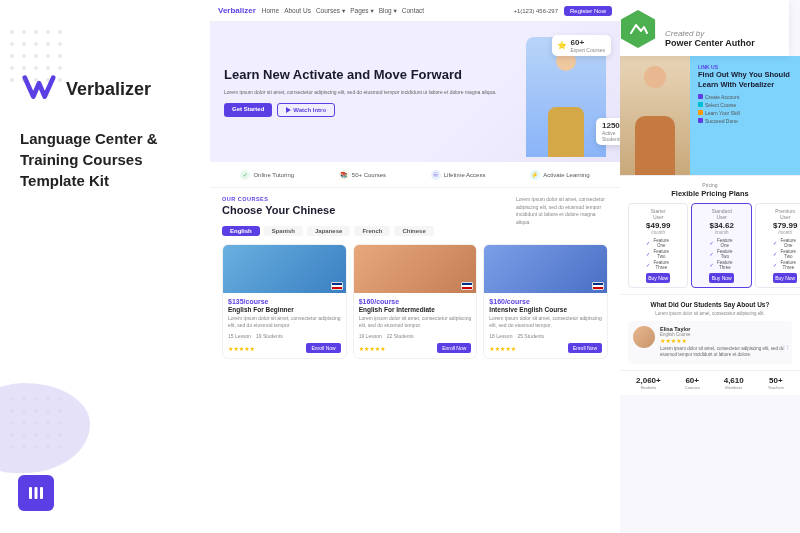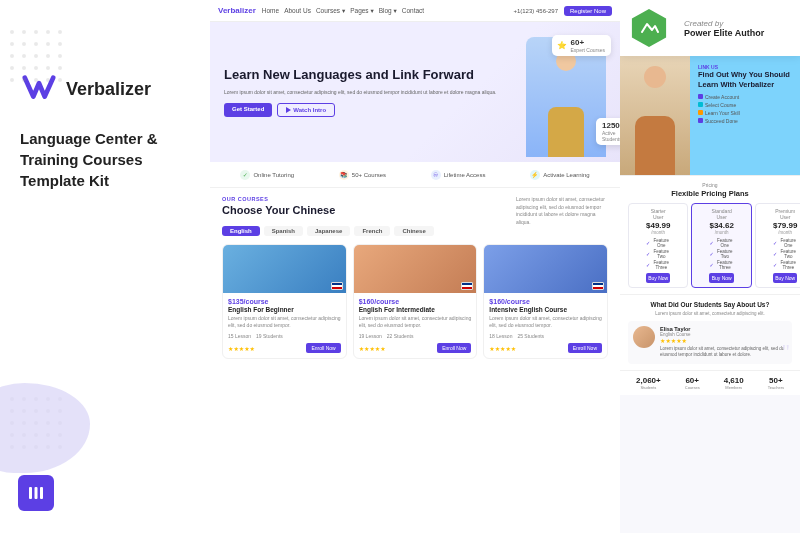--- a/index.html
+++ b/index.html
@@ -441,28 +441,28 @@
       height: 533px;
       background: #f8f8fc;
       overflow: hidden;
       z-index: 1;
     }
 
     
     .author-badge {
       position: absolute;
       top: 0;
-      right: 0;
+      right: 11px;
       width: 180px;
       height: 56px;
       background: #fff;
       display: flex;
-      align-items: center;
+      align-items: flex-end;
       padding: 8px 10px;
-      gap: 16px;
+      gap: 8px;
       box-shadow: 0 2px 8px rgba(0,0,0,0.08);
       z-index: 10;
     }
     .author-hexagon {
       width: 38px;
       height: 38px;
       background: #4caf50;
       clip-path: polygon(50% 0%, 95% 25%, 95% 75%, 50% 100%, 5% 75%, 5% 25%);
       display: flex;
       align-items: center;
@@ -809,21 +809,21 @@
       <span>Pages ▾</span>
       <span>Blog ▾</span>
       <span>Contact</span>
     </div>
     <span class="nav-phone">+1(123) 456-297</span>
     <span class="nav-btn">Register Now</span>
   </div>
 
   <div class="hero">
     <div class="hero-text">
-      <div class="hero-title">Learn New Languages and Link Forward</div>
+      <div class="hero-title">Learn New Activate and Move Forward</div>
       <div class="hero-desc">Lorem ipsum dolor sit amet, consectetur adipiscing elit, sed do eiusmod tempor incididunt ut labore et dolore magna aliqua.</div>
       <div class="hero-btns">
         <span class="btn-primary">Get Started</span>
         <span class="btn-outline">
           <span class="play-icon"></span>
           <span>Watch Intro</span>
         </span>
       </div>
     </div>
     <div class="hero-image">
@@ -948,21 +948,21 @@
 <div class="right-panel">
 
   <div class="author-badge">
     <div class="author-hexagon">
       <svg width="20" height="20" viewBox="0 0 20 20" fill="none">
         <polyline points="3,14 8,6 13,12 16,8 19,14" stroke="white" stroke-width="2" stroke-linecap="round" stroke-linejoin="round" fill="none"></polyline>
       </svg>
     </div>
     <div class="author-text">
       <span class="created-by">Created by</span>
-      <span class="author-title">Power Elite Author</span>
+      <span class="author-title">Power Center Author</span>
     </div>
   </div>
 
   <div class="right-preview">
 
     <div class="right-hero">
       <div class="right-person">
         <div class="rp-head"></div>
         <div class="rp-body"></div>
       </div>

